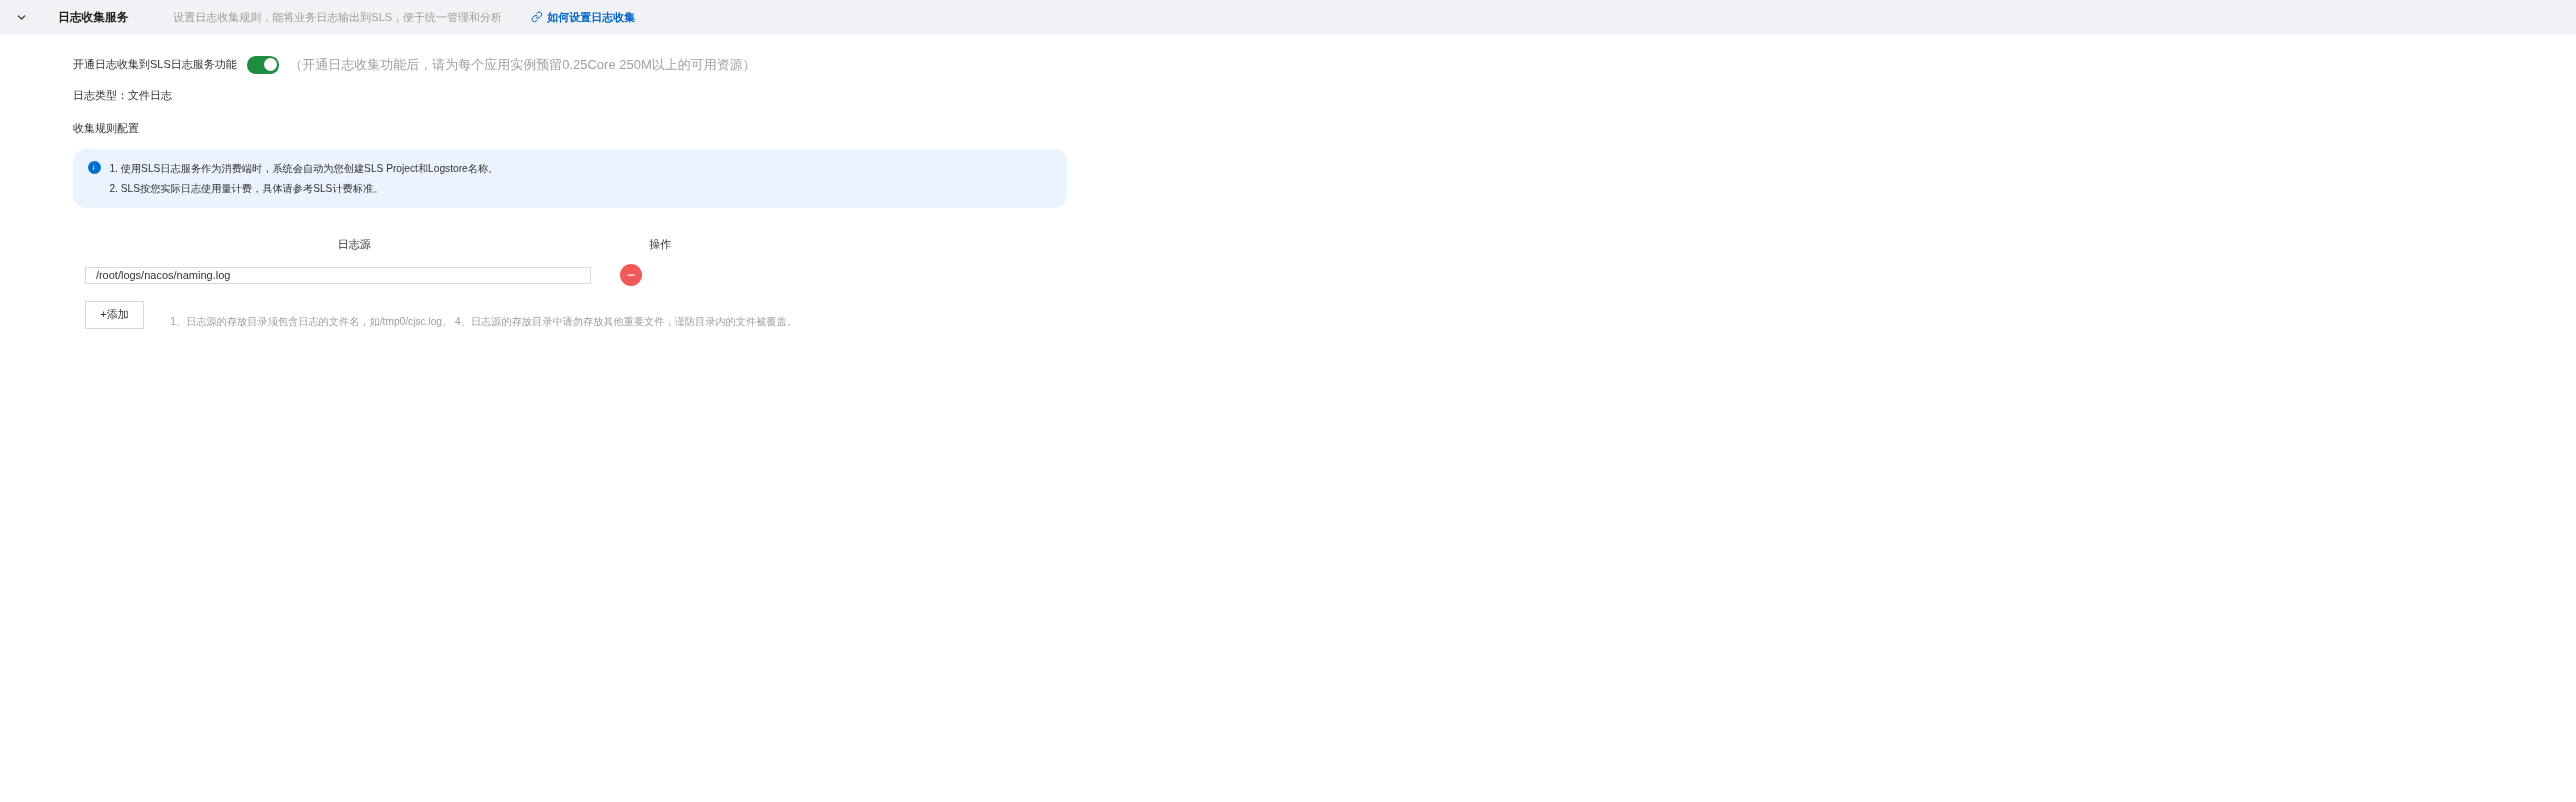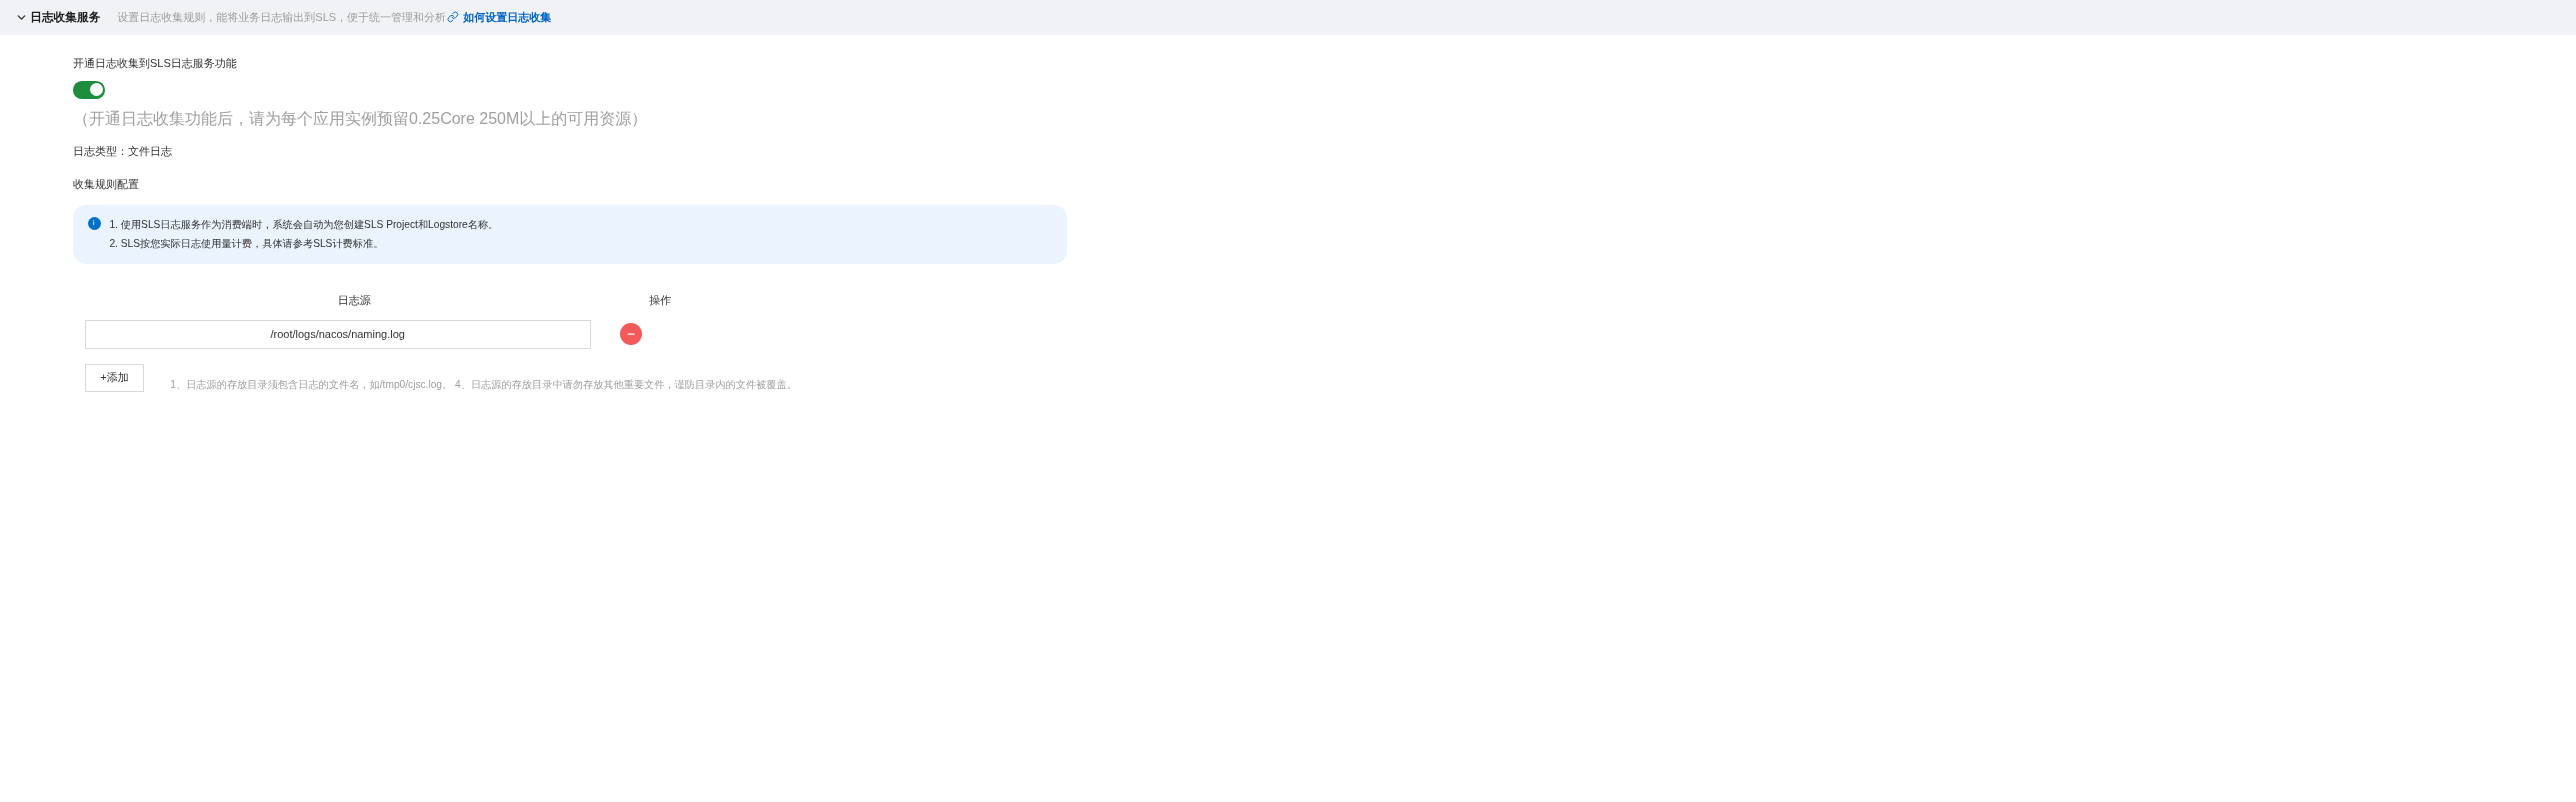--- a/index.html
+++ b/index.html
@@ -12,21 +12,21 @@
     font-size: 10.2px;
     color: #333;
     background: #fff;
     width: 2576px;
   }
   .header-bar {
     display: flex;
     align-items: center;
     background: #f0f2f5;
     padding: 10.2px 14.6px;
-    gap: 1px;
+    gap: 29px;
   }
   .chevron {
     display: inline-flex;
     align-items: center;
     justify-content: center;
     width: 14.6px;
     height: 14.6px;
   }
   .header-title {
     font-size: 11.7px;
@@ -46,24 +46,23 @@
     font-size: 11px;
     text-decoration: none;
     font-weight: bold;
   }
   .content {
     padding: 20.5px 73px 22px 73px;
     max-width: 1140px;
   }
   .row {
     display: flex;
-    align-items: flex-start;
+    align-items: center;
     margin-bottom: 14.6px;
     gap: 10.2px;
-    flex-direction: column;
   }
   .label-text {
     font-size: 11px;
     color: #333;
   }
   .toggle {
     position: relative;
     width: 32px;
     height: 17.5px;
     background: #1e8e3e;
@@ -75,21 +74,21 @@
     position: absolute;
     width: 13px;
     height: 13px;
     background: #fff;
     border-radius: 50%;
     top: 2.2px;
     right: 2.2px;
   }
   .hint {
     color: #a0a0a0;
-    font-size: 16px;
+    font-size: 13px;
   }
   .log-type-row {
     font-size: 11px;
     color: #333;
     margin-bottom: 17.5px;
   }
   .rule-title {
     font-size: 11px;
     color: #333;
     margin-bottom: 13px;
@@ -140,28 +139,27 @@
     flex: 0 0 73px;
   }
   .table-row {
     display: flex;
     align-items: center;
     padding: 2.9px 11.7px 11.7px 11.7px;
     gap: 29px;
   }
   .path-input {
     width: 506px;
-    height: 29px;
+    height: 17px;
     border: 0.7px solid #d9d9d9;
     padding: 0 10.2px;
     font-size: 11px;
     color: #333;
     outline: none;
     background: #fff;
-    text-align: center;
   }
   .remove-btn {
     width: 22px;
     height: 22px;
     border-radius: 50%;
     background: #f25a5a;
     display: inline-flex;
     align-items: center;
     justify-content: center;
     cursor: pointer;

